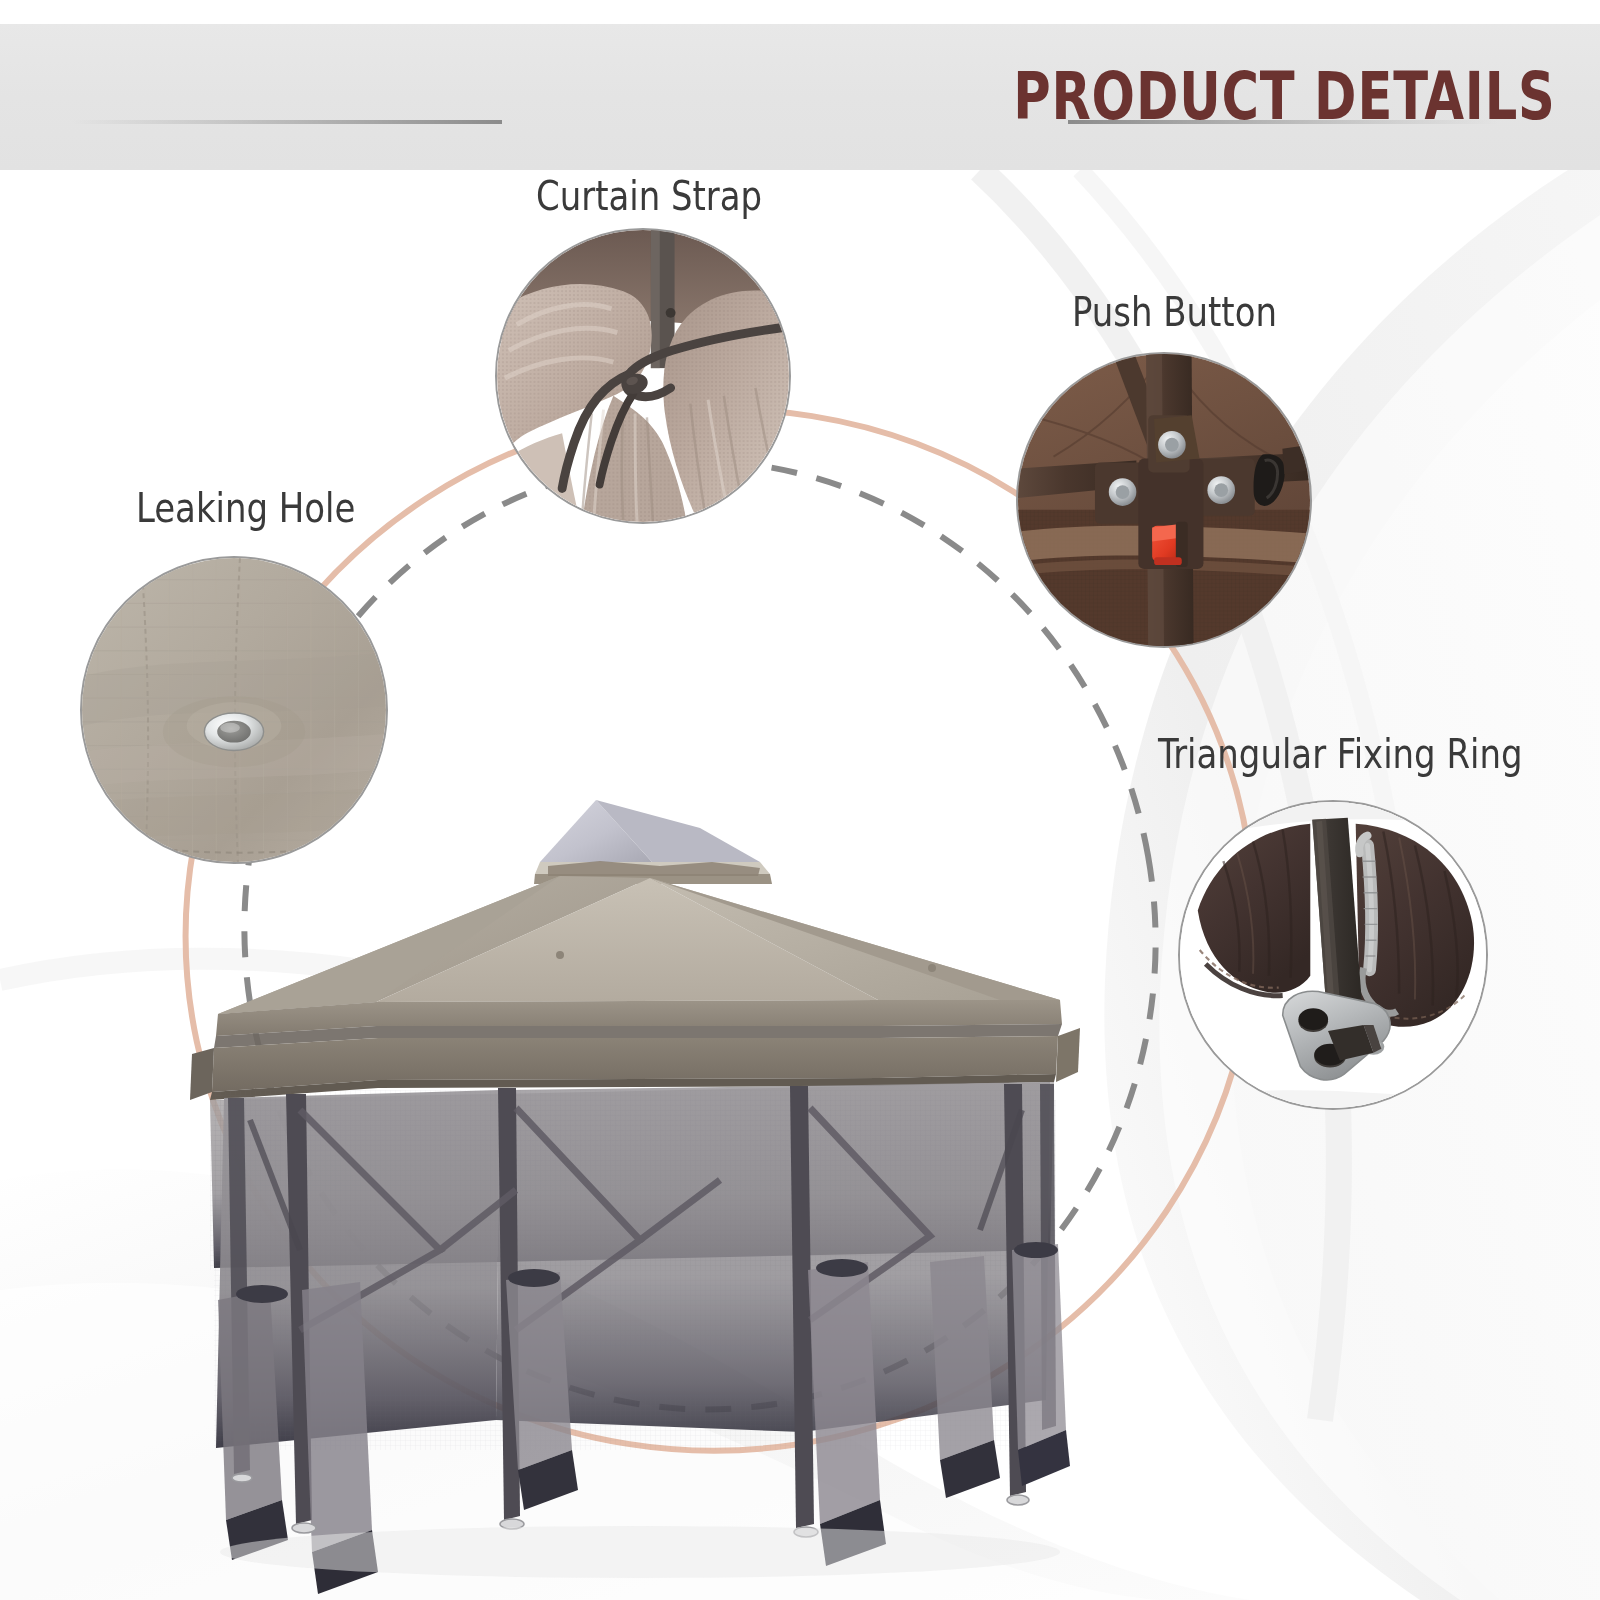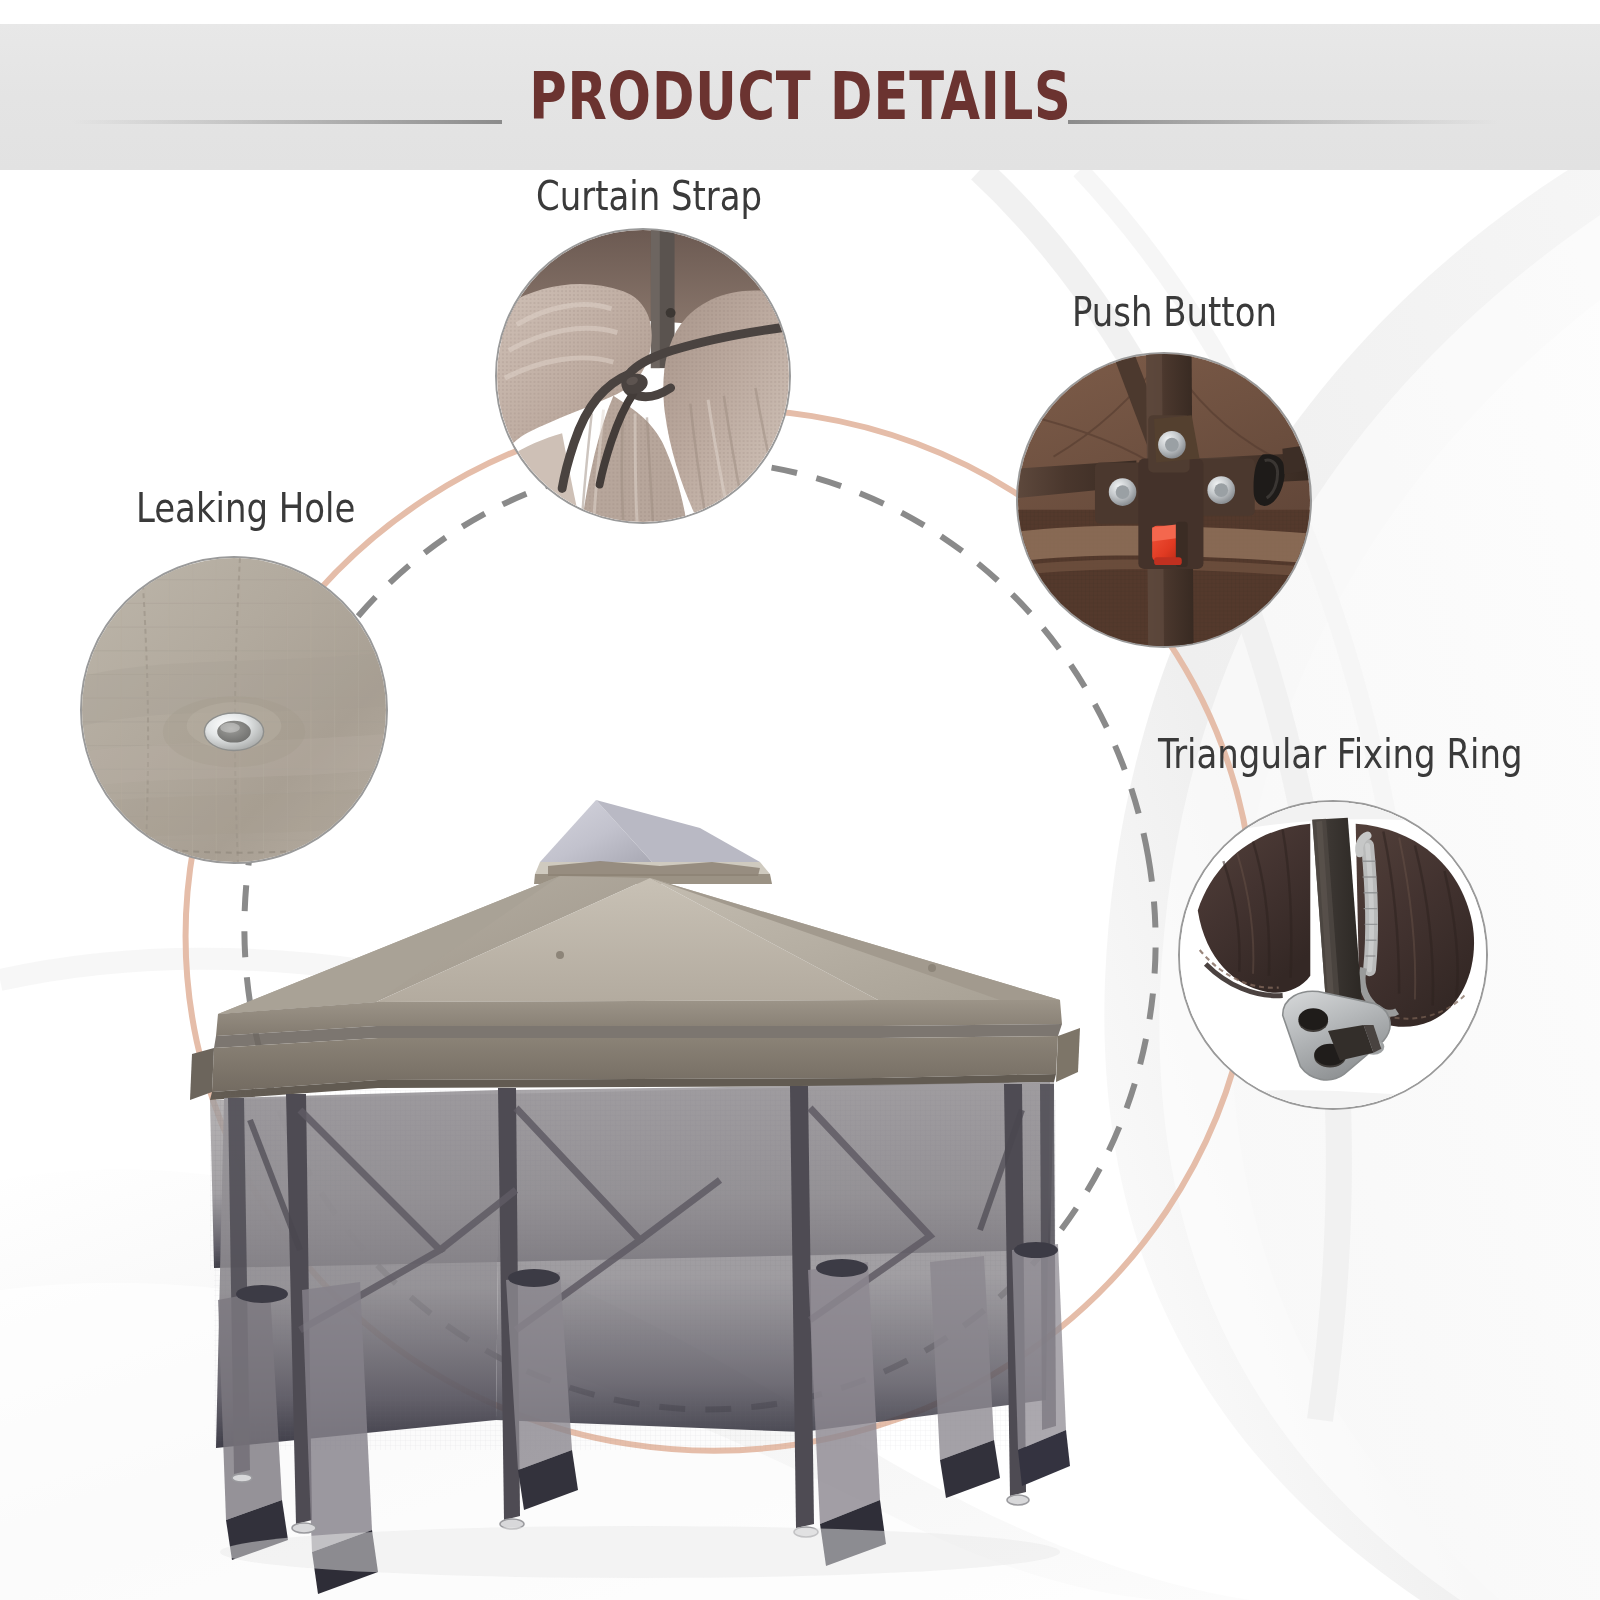--- a/index.html
+++ b/index.html
@@ -12,21 +12,21 @@
   .layer{position:absolute;inset:0;width:1600px;height:1600px;}
 
   
   .header-band{
     position:absolute;left:0;top:24px;width:1600px;height:146px;
     background:linear-gradient(180deg,#e8e8e8 0%,#e4e4e4 50%,#e2e2e2 100%);
     z-index:6;
   }
   .header-title{
     position:absolute;left:0;top:24px;width:1600px;height:146px;
-    display:flex;align-items:center;justify-content:center;
+    display:flex;align-items:center;justify-content:flex-end;
     z-index:8;
   }
   .header-title span{
     font-family:"DejaVu Sans Condensed","Liberation Sans",sans-serif;
     font-weight:bold;
     font-size:66px;
     letter-spacing:1px;
     color:#6b3330;
     transform:scaleX(.86);
     transform-origin:center;

